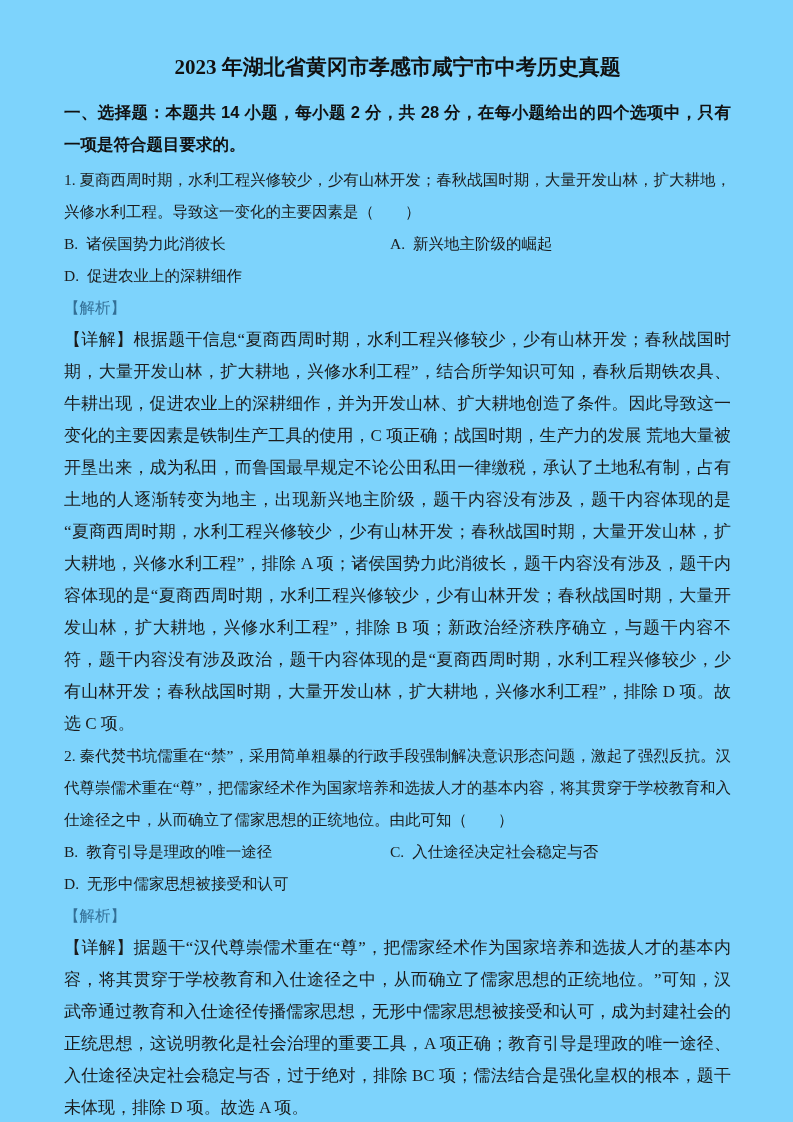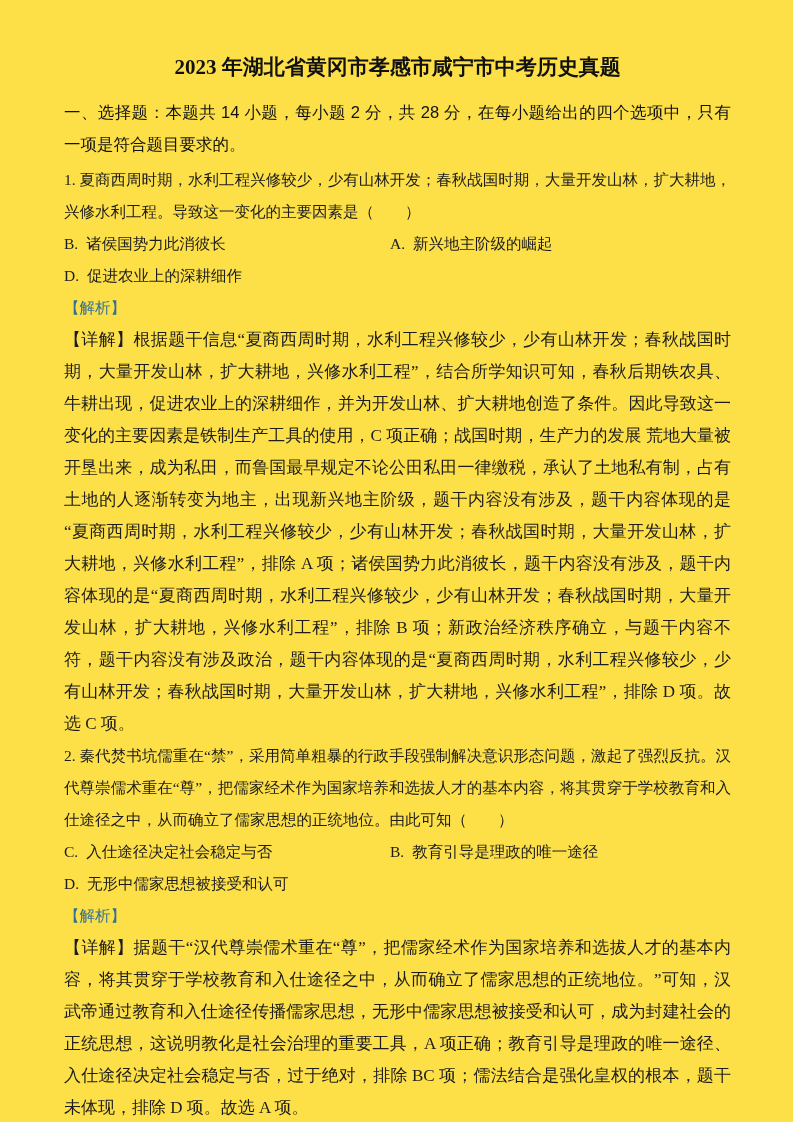--- a/index.html
+++ b/index.html
@@ -5,40 +5,40 @@
   html, body {
     margin: 0;
     padding: 0;
     background: #ffffff;
   }
   .page {
     position: relative;
     width: 793px;
     height: 1122px;
     margin: 0 auto;
-    background: #fde047;
+    background: #7dd3fc;
     box-sizing: border-box;
     padding: 48px 62px 0 64px;
     color: #1c1c1c;
     font-family: "Liberation Serif", "DejaVu Serif", serif;
     overflow: hidden;
   }
   .doc-title {
     margin: 0 0 10px 0;
     text-align: center;
     font-size: 21px;
     font-weight: bold;
     line-height: 38px;
     font-family: "Liberation Serif", "DejaVu Serif", serif;
     color: #111111;
   }
   .section-header {
     margin: 0 0 4px 0;
     font-size: 16.5px;
-    font-weight: normal;
+    font-weight: bold;
     line-height: 32px;
     text-align: justify;
     font-family: "Liberation Sans", "DejaVu Sans", sans-serif;
     color: #111111;
   }
   .stem {
     margin: 0;
     font-size: 15.5px;
     line-height: 32px;
     text-align: justify;
@@ -97,24 +97,24 @@
     </p>
     <p class="detail">
       <span>【详解】</span><span>根据题干信息“夏商西周时期，水利工程兴修较少，少有山林开发；春秋战国时期，大量开发山林，扩大耕地，兴修水利工程”，结合所学知识可知，春秋后期铁农具、牛耕出现，促进农业上的深耕细作，并为开发山林、扩大耕地创造了条件。因此导致这一变化的主要因素是铁制生产工具的使用，C 项正确；战国时期，生产力的发展 荒地大量被开垦出来，成为私田，而鲁国最早规定不论公田私田一律缴税，承认了土地私有制，占有土地的人逐渐转变为地主，出现新兴地主阶级，题干内容没有涉及，题干内容体现的是“夏商西周时期，水利工程兴修较少，少有山林开发；春秋战国时期，大量开发山林，扩大耕地，兴修水利工程”，排除 A 项；诸侯国势力此消彼长，题干内容没有涉及，题干内容体现的是“夏商西周时期，水利工程兴修较少，少有山林开发；春秋战国时期，大量开发山林，扩大耕地，兴修水利工程”，排除 B 项；新政治经济秩序确立，与题干内容不符，题干内容没有涉及政治，题干内容体现的是“夏商西周时期，水利工程兴修较少，少有山林开发；春秋战国时期，大量开发山林，扩大耕地，兴修水利工程”，排除 D 项。故选 C 项。</span>
     </p>
   </section>
 
   <section class="question">
     <p class="stem">2. 秦代焚书坑儒重在“禁”，采用简单粗暴的行政手段强制解决意识形态问题，激起了强烈反抗。汉代尊崇儒术重在“尊”，把儒家经术作为国家培养和选拔人才的基本内容，将其贯穿于学校教育和入仕途径之中，从而确立了儒家思想的正统地位。由此可知（　　）</p>
     <div class="options">
       <div class="option">
-        <span class="opt-key">C.</span><span>入仕途径决定社会稳定与否</span>
+        <span class="opt-key">B.</span><span>教育引导是理政的唯一途径</span>
       </div>
       <div class="option">
-        <span class="opt-key">B.</span><span>教育引导是理政的唯一途径</span>
+        <span class="opt-key">C.</span><span>入仕途径决定社会稳定与否</span>
       </div>
       <div class="option">
         <span class="opt-key">D.</span><span>无形中儒家思想被接受和认可</span>
       </div>
     </div>
     <p class="analysis-line">
       <span class="label-blue">【解析】</span>
     </p>
     <p class="detail">
       <span>【详解】</span><span>据题干“汉代尊崇儒术重在“尊”，把儒家经术作为国家培养和选拔人才的基本内容，将其贯穿于学校教育和入仕途径之中，从而确立了儒家思想的正统地位。”可知，汉武帝通过教育和入仕途径传播儒家思想，无形中儒家思想被接受和认可，成为封建社会的正统思想，这说明教化是社会治理的重要工具，A 项正确；教育引导是理政的唯一途径、入仕途径决定社会稳定与否，过于绝对，排除 BC 项；儒法结合是强化皇权的根本，题干未体现，排除 D 项。故选 A 项。</span>

